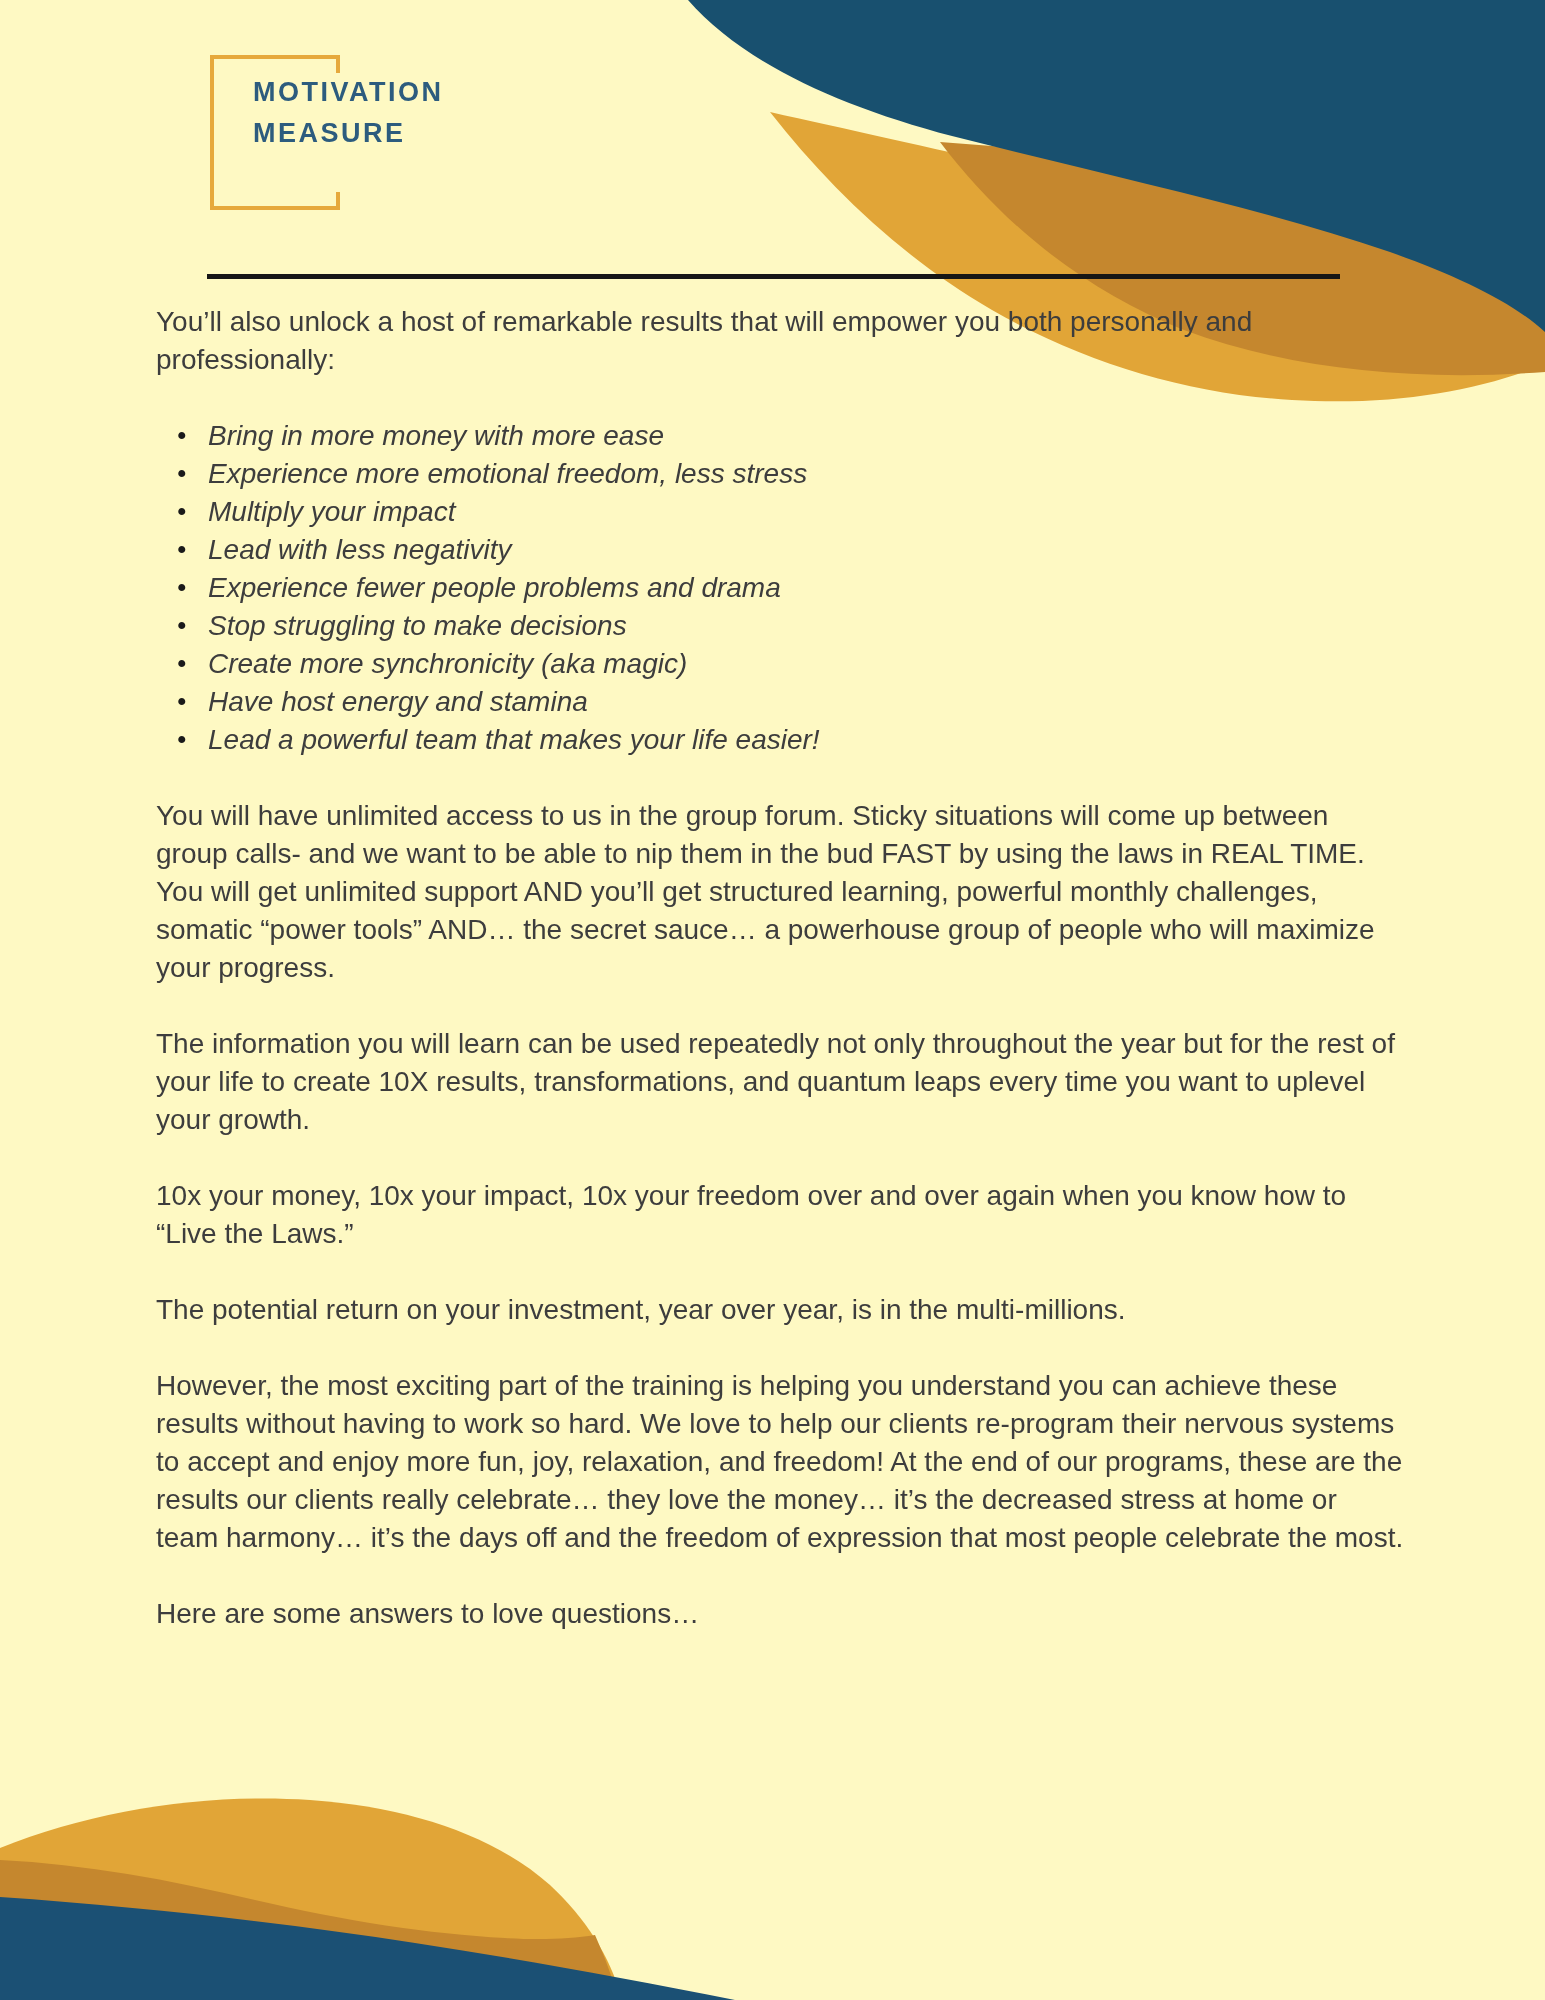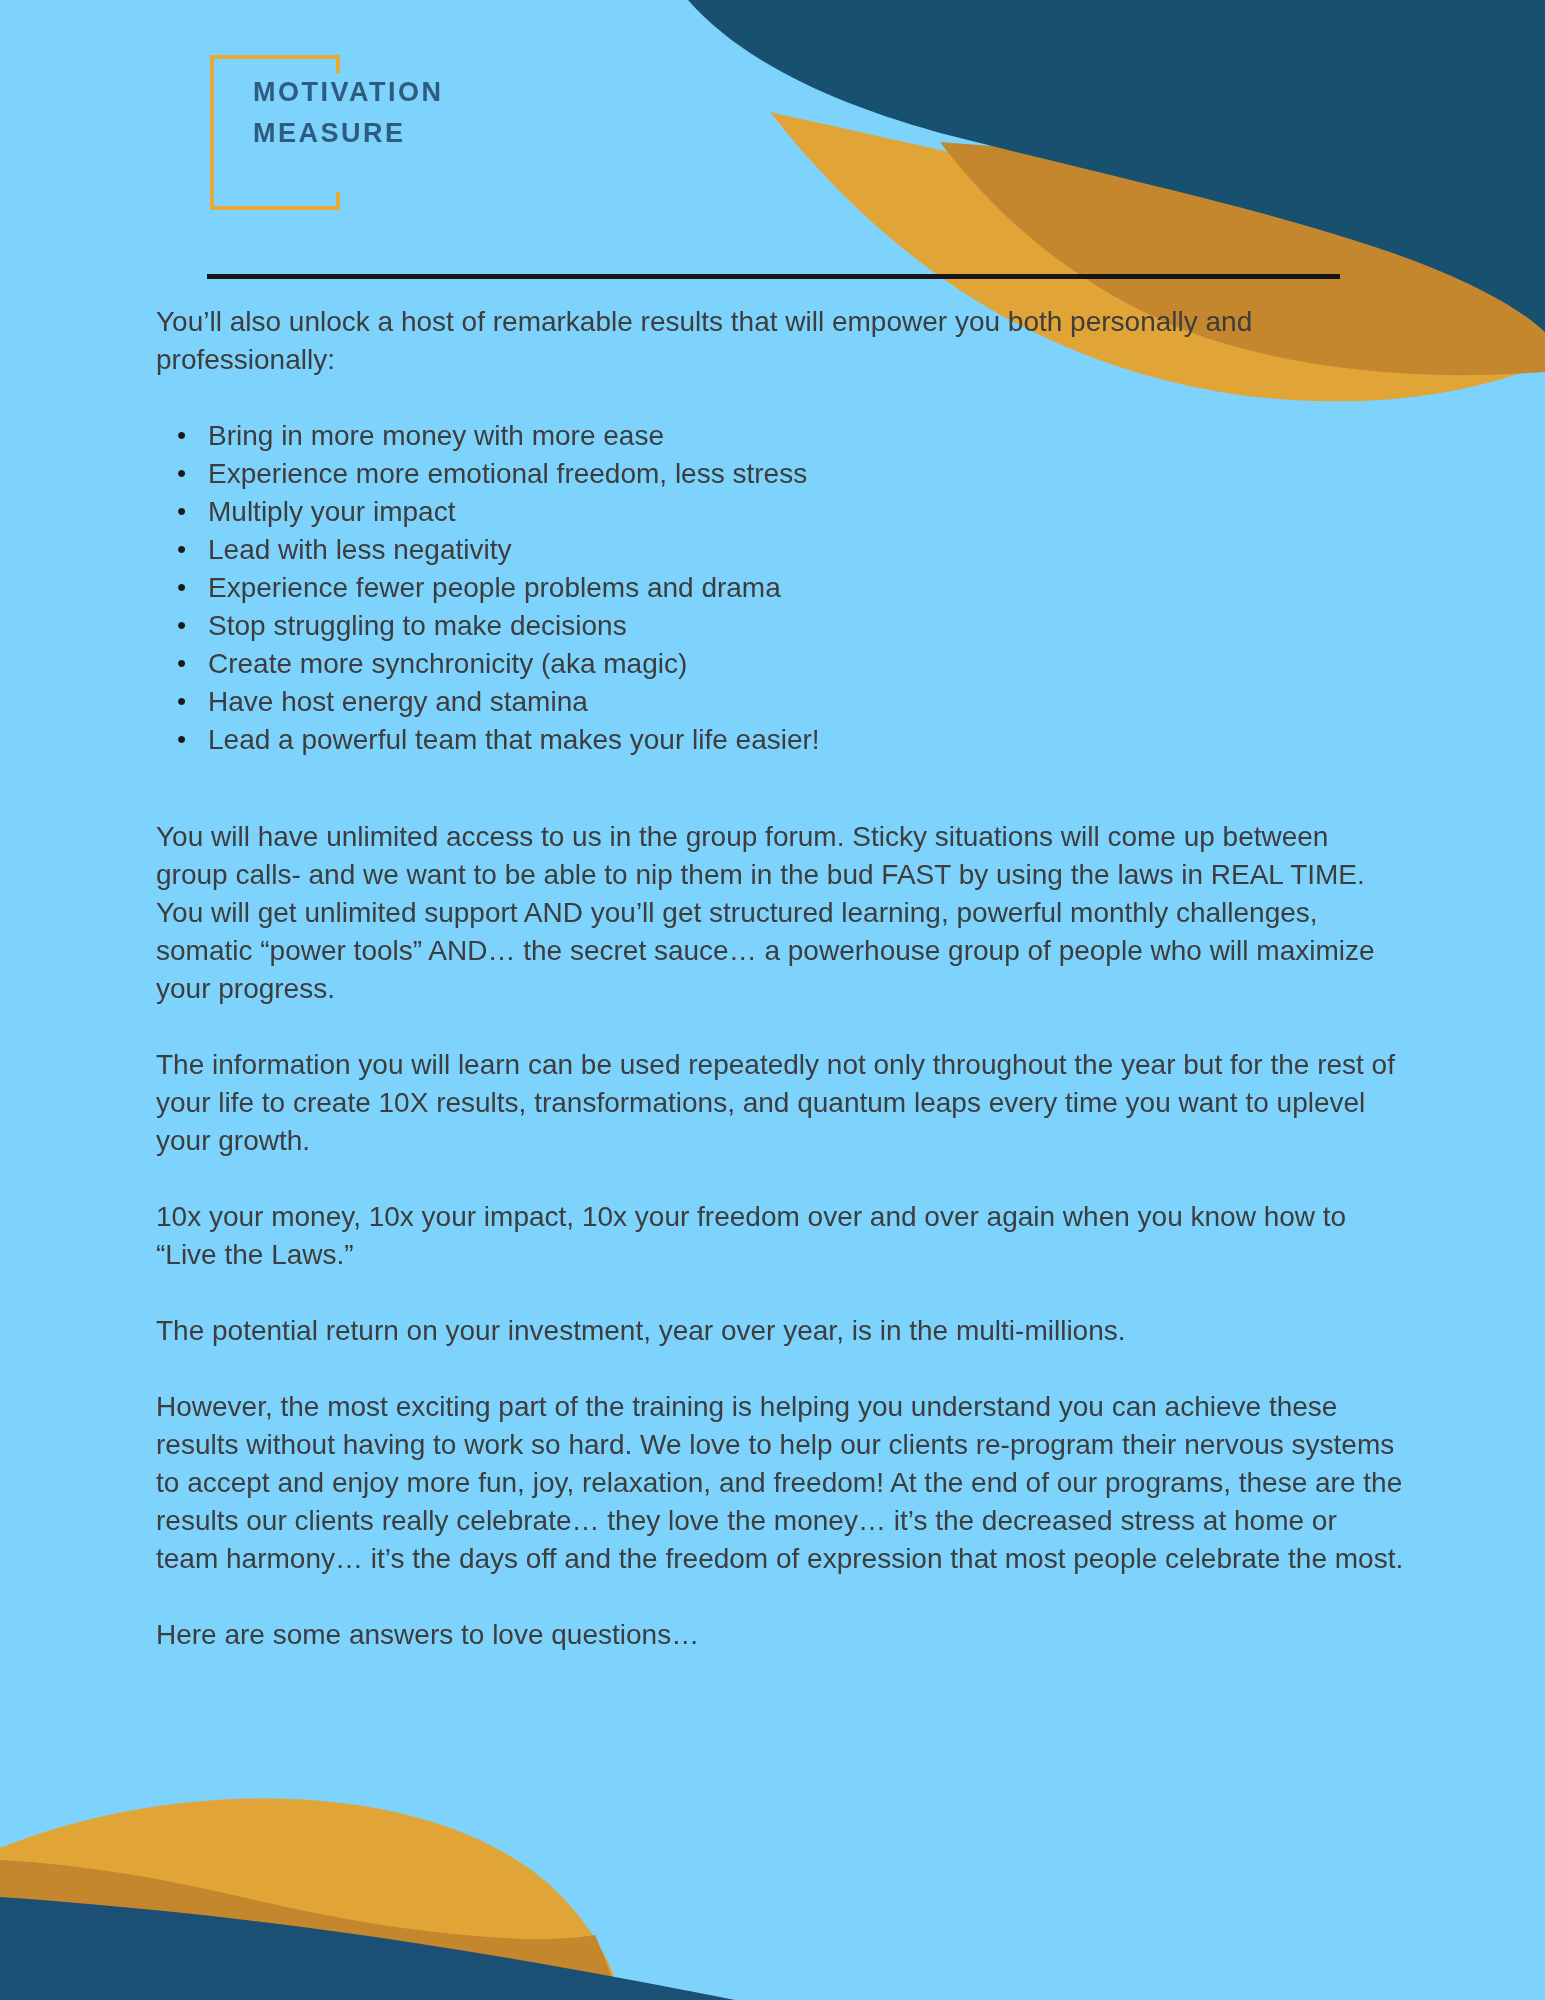--- a/index.html
+++ b/index.html
@@ -1,20 +1,20 @@
 <!DOCTYPE html>
 <html><head>
 <meta charset="utf-8">
 <style>
   html,body{margin:0;padding:0;background:#ffffff;}
   .page{
     position:relative;
     width:1545px;
     height:2000px;
-    background:#7dd3fc;
+    background:#fef9c3;
     overflow:hidden;
     font-family:"Liberation Sans", sans-serif;
   }
   
   .deco{position:absolute;pointer-events:none;display:block;}
   .deco-top{top:0;right:0;}
   .deco-bottom{bottom:0;left:0;}
   
   .logo{position:absolute;left:210px;top:55px;}
   .logo-frame{
@@ -39,21 +39,21 @@
   .divider{
     position:absolute;left:207px;top:274px;width:1133px;height:5px;
     background:#161616;
   }
   
   .content{
     position:absolute;left:156px;top:303px;width:1248px;
     color:#3D3D3D;font-size:28px;line-height:38px;
   }
   .content p{margin:0 0 38px 0;}
-  .content ul{margin:0 0 59px 0;padding:0 0 0 52px;list-style:none;}
+  .content ul{margin:0 0 38px 0;padding:0 0 0 52px;list-style:none;font-style:italic;}
   .content li{position:relative;line-height:38px;}
   .content li::before{
     content:"\2022";
     position:absolute;left:-31px;top:-1px;
     font-size:26px;color:#1a1a1a;
   }
 </style>
 </head>
 <body>
 

